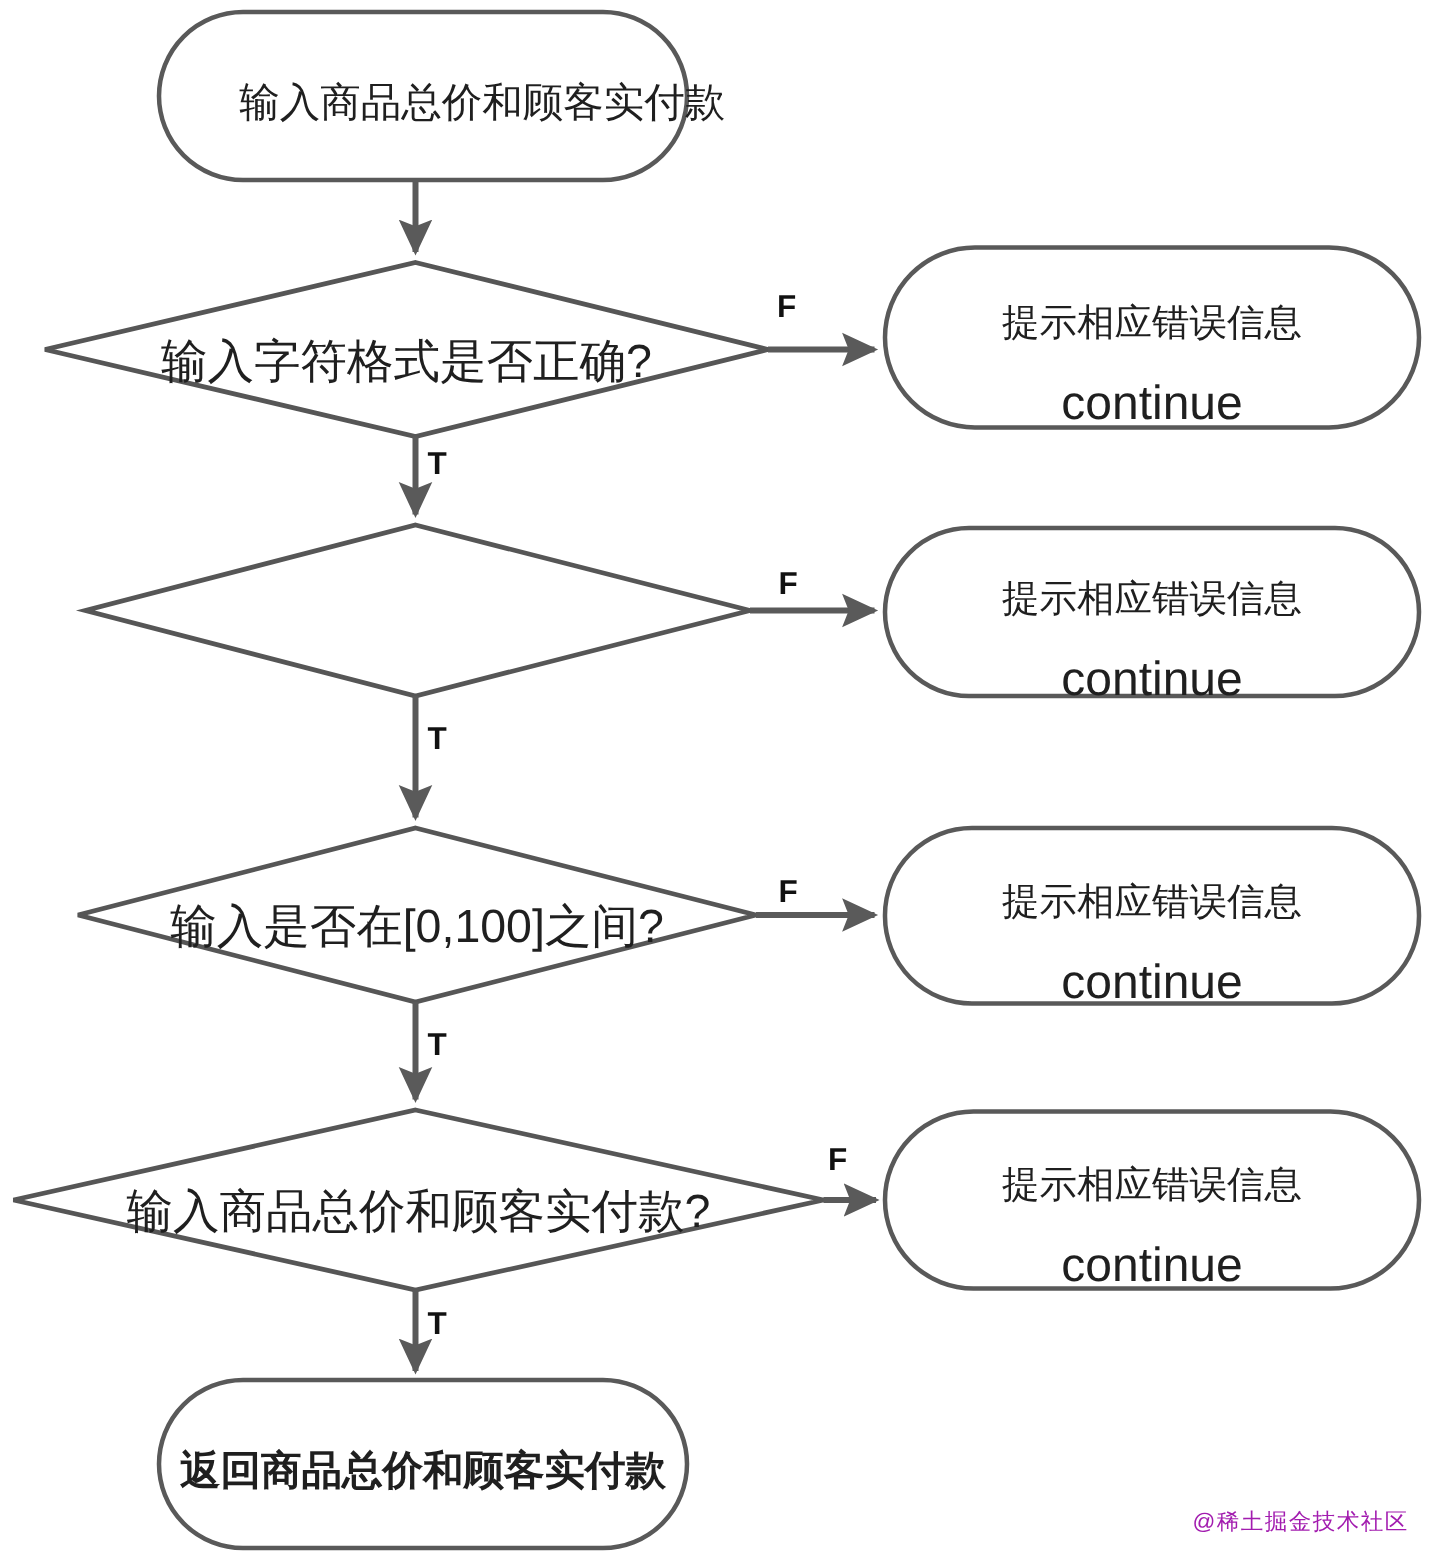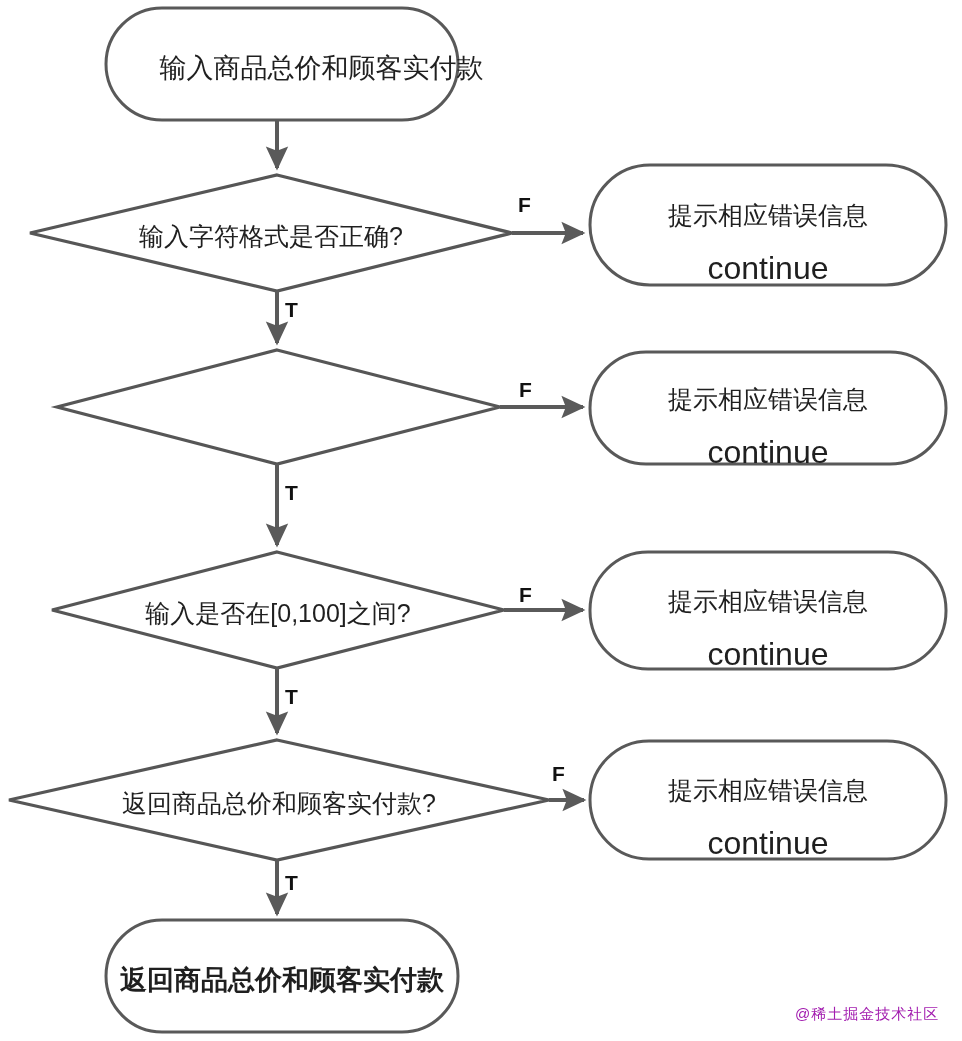--- a/index.html
+++ b/index.html
@@ -48,21 +48,21 @@
     color: #1f1f1f;
     text-align: center;
     line-height: 1.5;
     white-space: nowrap;
     pointer-events: none;
   }
   .terminal-label {
     font-size: 27px;
   }
   .decision-label {
-    font-size: 25px;
+    font-size: 31px;
   }
   .process-label {
     font-size: 25px;
   }
   .process-label .sub {
     display: block;
     font-size: 32px;
     margin-top: 9px;
   }
   .branch-label {
@@ -118,21 +118,21 @@
     <line class="edge-line" x1="512" y1="233" x2="583" y2="233" marker-end="url(#arrowhead)"></line>
     <line class="edge-line" x1="500" y1="407" x2="583" y2="407" marker-end="url(#arrowhead)"></line>
     <line class="edge-line" x1="504" y1="610" x2="583" y2="610" marker-end="url(#arrowhead)"></line>
     <line class="edge-line" x1="549" y1="800" x2="584" y2="800" marker-end="url(#arrowhead)"></line>
   </svg>
 
   <div class="node-label terminal-label" style="left:106px; top:48px; width:351px;margin-left:40px;">输入商品总价和顾客实付款</div>
 
   <div class="node-label decision-label" style="left:30px; top:218px; width:482px;">输入字符格式是否正确?</div>
   <div class="node-label decision-label" style="left:52px; top:595px; width:452px;">输入是否在[0,100]之间?</div>
-  <div class="node-label decision-label" style="left:9px; top:785px; width:540px;">返回商品总价和顾客实付款?</div>
+  <div class="node-label decision-label" style="left:9px; top:785px; width:540px;">输入商品总价和顾客实付款?</div>
 
   <div class="node-label process-label" style="left:590px; top:197px; width:356px;">
     <span>提示相应错误信息</span>
     <span class="sub">continue</span>
   </div>
   <div class="node-label process-label" style="left:590px; top:381px; width:356px;">
     <span>提示相应错误信息</span>
     <span class="sub">continue</span>
   </div>
   <div class="node-label process-label" style="left:590px; top:583px; width:356px;">

